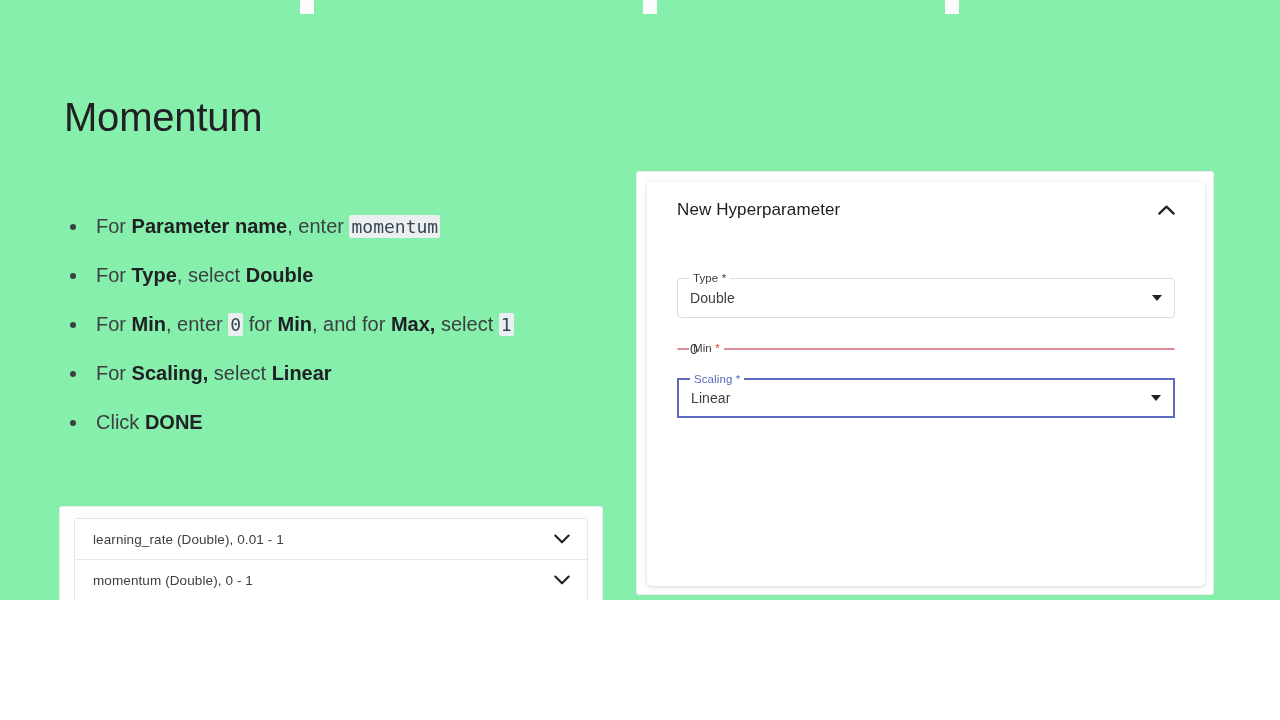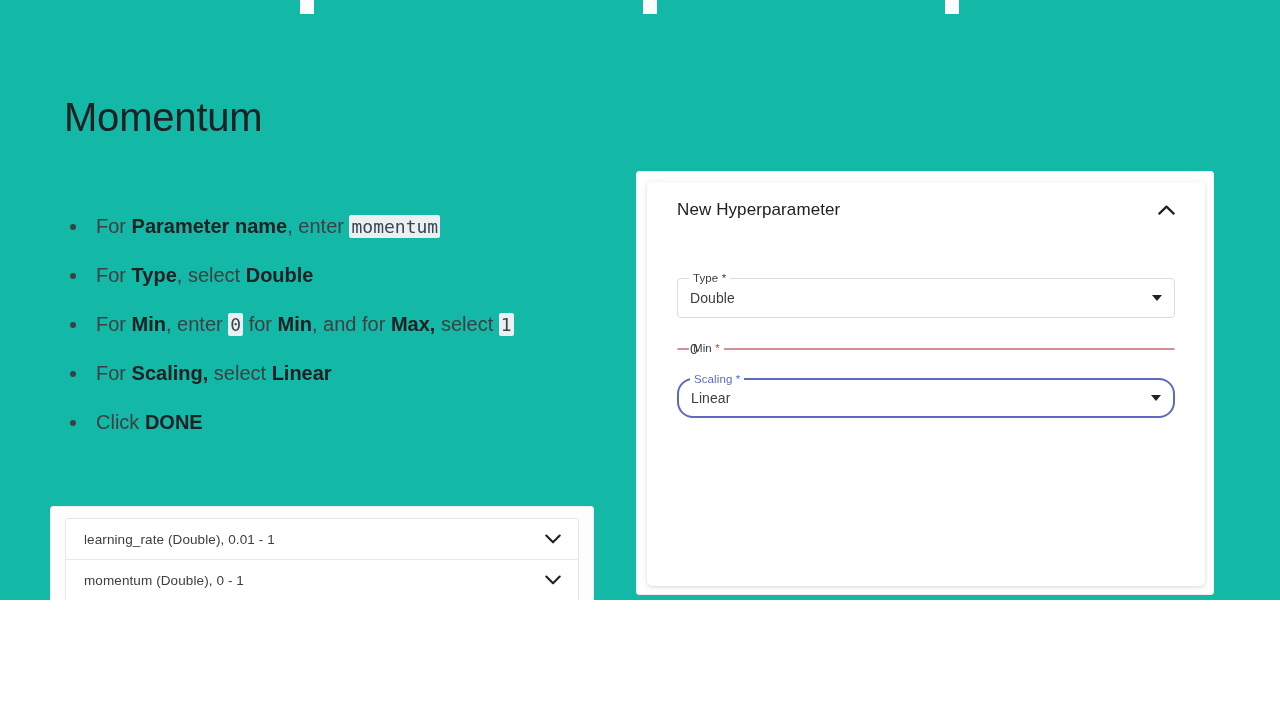--- a/index.html
+++ b/index.html
@@ -10,21 +10,21 @@
     height: 720px;
     background: #ffffff;
     font-family: "Liberation Sans", sans-serif;
     -webkit-font-smoothing: antialiased;
   }
 
   #slide {
     position: relative;
     width: 1280px;
     height: 600px;
-    background: #14b8a6;
+    background: #86efac;
     overflow: hidden;
   }
 
   
   .slide-title {
     position: absolute;
     left: 64px;
     top: 64px;
     font-size: 40px;
     font-weight: 400;
@@ -71,21 +71,21 @@
     background: #eceff1;
     color: #37474f;
     font-size: 18px;
     padding: 1px 2px;
     border-radius: 2px;
   }
 
   
   .param-panel-outer {
     position: absolute;
-    left: 50px;
+    left: 59px;
     top: 506px;
     width: 544px;
     height: 101px;
     background: #fdfdfd;
     border: 1px solid #ececec;
     border-radius: 3px;
     box-shadow: 0 1px 2px rgba(60,64,67,.05);
     overflow: hidden;
     text-decoration: underline;
   }
@@ -219,21 +219,21 @@
     border-right: 5.5px solid transparent;
     border-top: 6.5px solid #202124;
   }
 
   .field.error { border-color: #d98d97; }
   .field.error .legend { color: #3c4043; }
   .req-red { color: #e53935; }
 
   .field.focused {
     border: 2px solid #5c6bc0;
-    border-radius: 16px;
+    border-radius: 0;
   }
   .field.focused .legend { color: #5c6bc0; }
 
   .row2 {
     display: flex;
     gap: 18px;
     margin: 0 10px;
     flex-direction: column;
   }
   .row2 > .field { flex: 1; margin: 0; }

